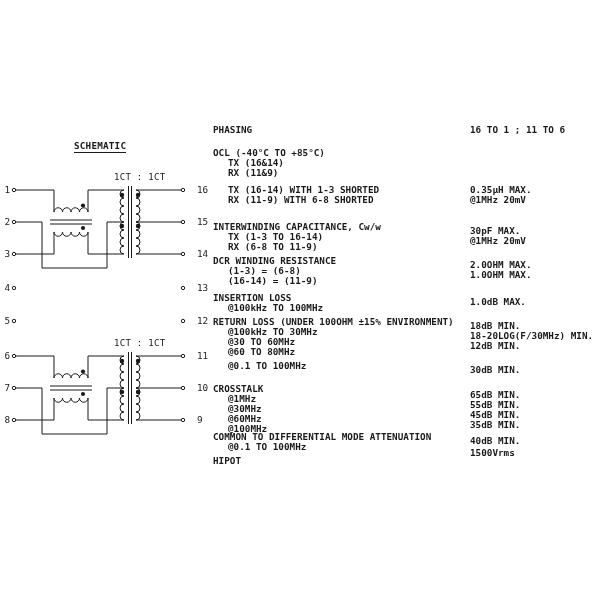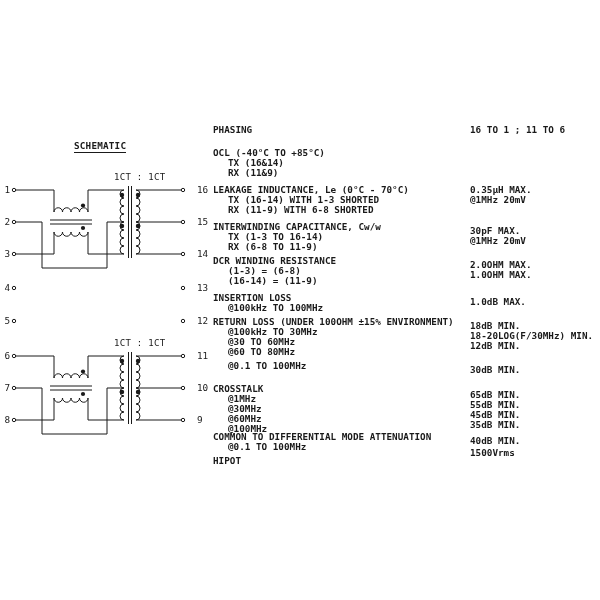--- a/index.html
+++ b/index.html
@@ -126,21 +126,20 @@
 
   <div class="param" style="top:125px">
     <div>PHASING</div>
   </div>
   <div class="param" style="top:148px">
     <div>OCL (-40°C TO +85°C)</div>
     <div class="ind">TX (16&amp;14)</div>
     <div class="ind">RX (11&amp;9)</div>
   </div>
   <div class="param" style="top:185px">
-    <div>LEAKAGE INDUCTANCE, Le (0°C - 70°C)</div>
     <div class="ind">TX (16-14) WITH 1-3 SHORTED</div>
     <div class="ind">RX (11-9) WITH 6-8 SHORTED</div>
   </div>
   <div class="param" style="top:222px">
     <div>INTERWINDING CAPACITANCE, Cw/w</div>
     <div class="ind">TX (1-3 TO 16-14)</div>
     <div class="ind">RX (6-8 TO 11-9)</div>
   </div>
   <div class="param" style="top:256px">
     <div>DCR WINDING RESISTANCE</div>

